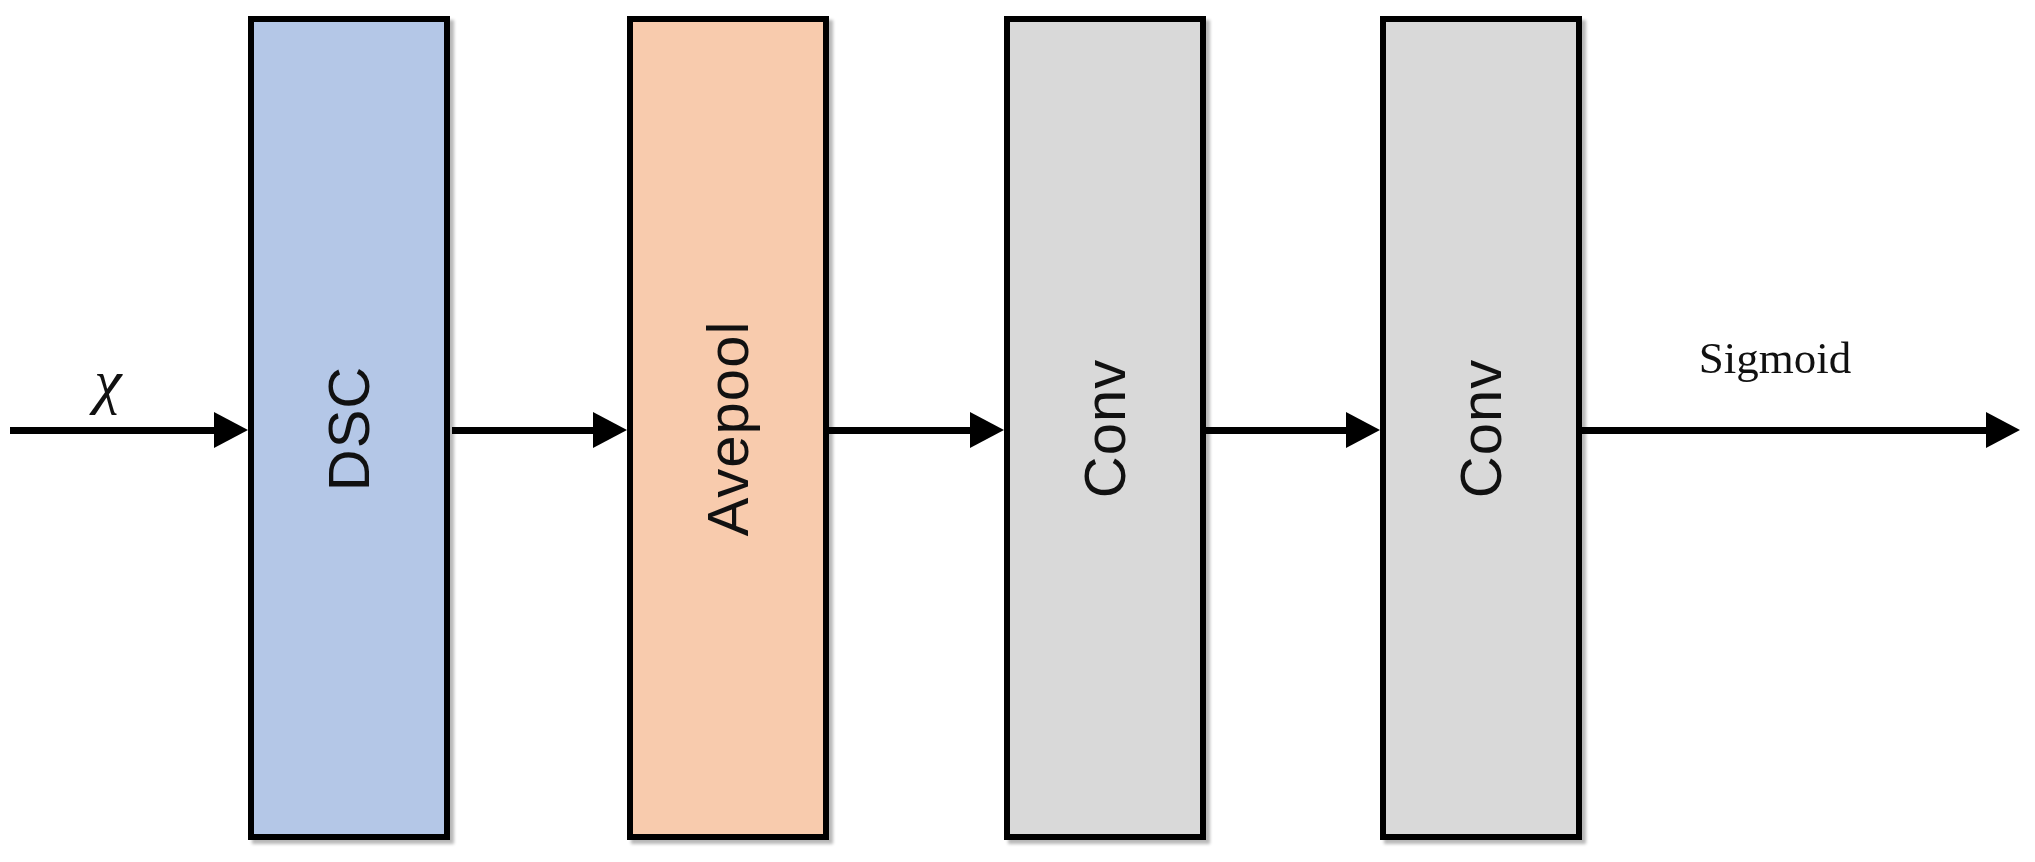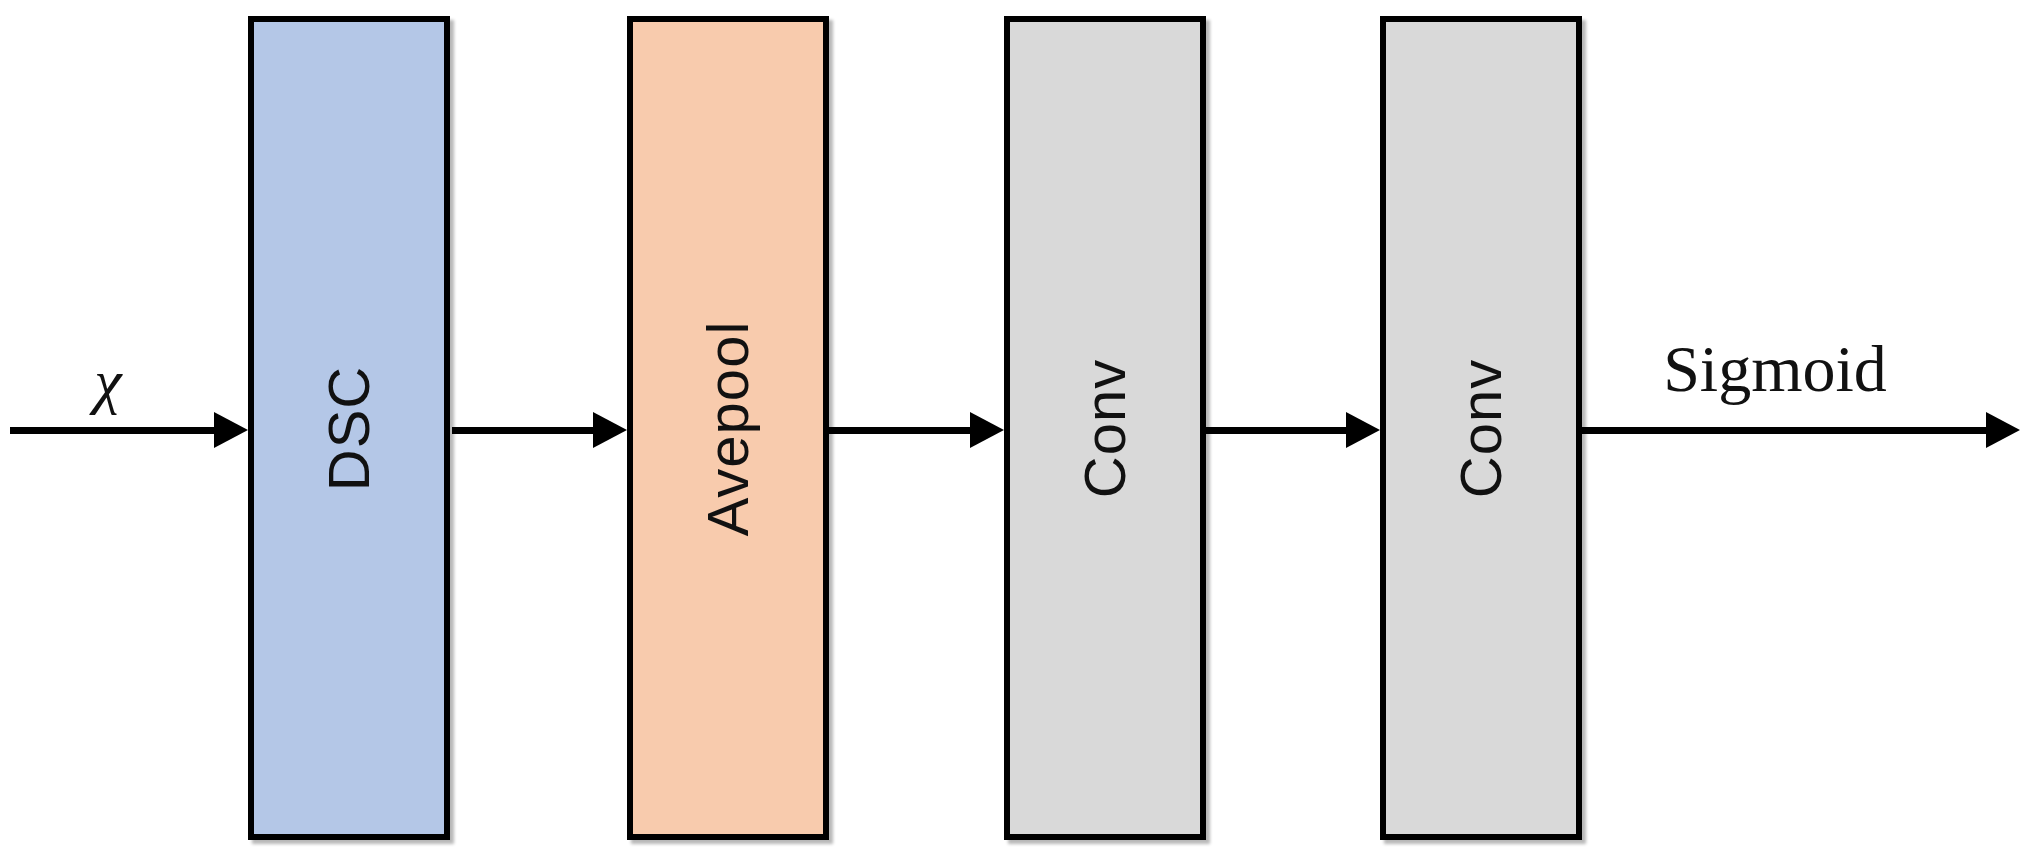--- a/index.html
+++ b/index.html
@@ -82,21 +82,21 @@
     left: 52px;
     top: 350px;
     width: 112px;
     font-size: 62px;
     font-style: italic;
   }
   .label-output {
     left: 1650px;
     top: 336px;
     width: 250px;
-    font-size: 66px;
+    font-size: 45px;
   }
 </style>
 </head>
 <body>
 
 <div class="stage">
 
   <div class="flow-label label-input">χ</div>
   <div class="arrow arrow-input">
     <div class="arrow-line"></div>

